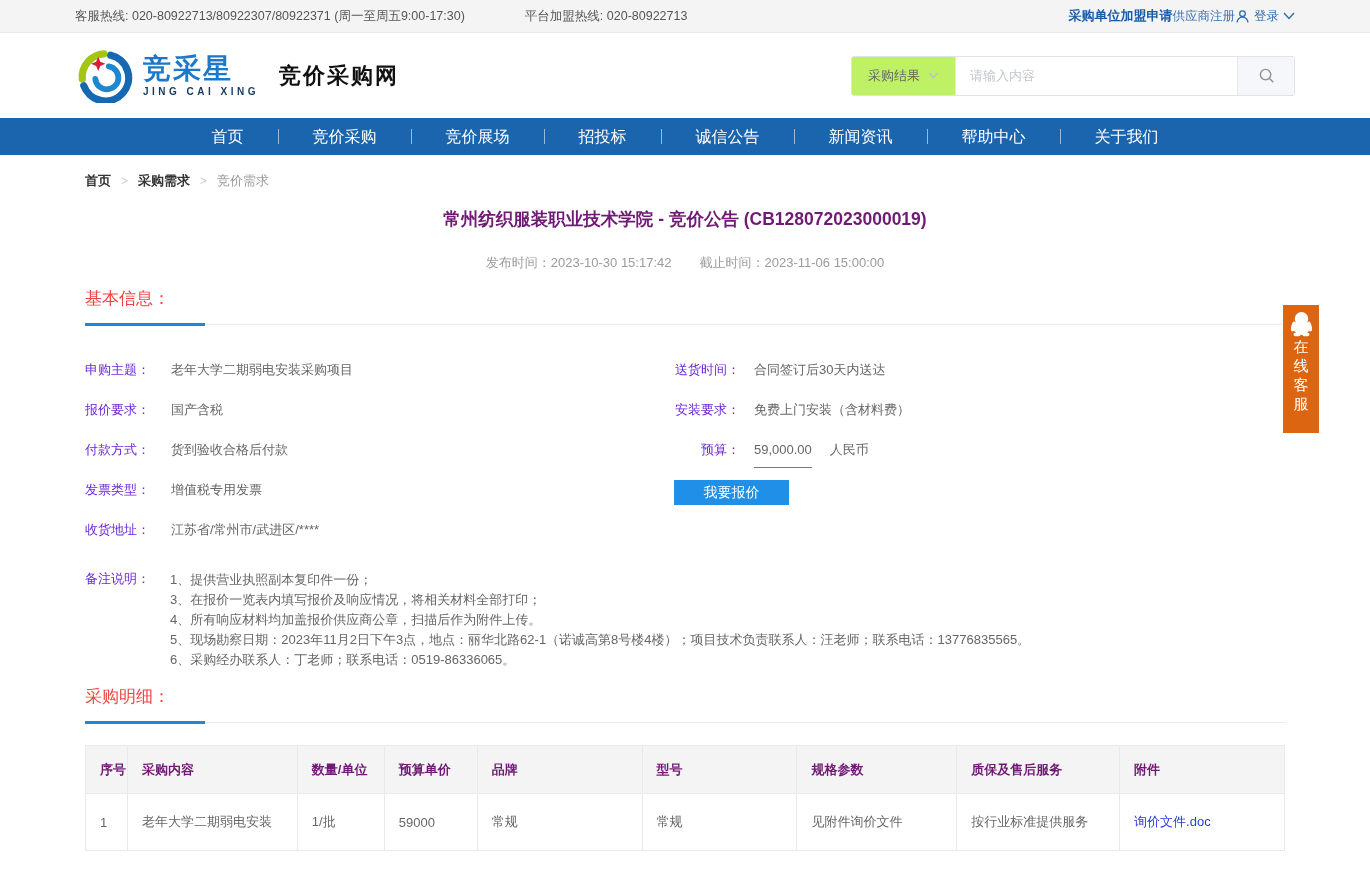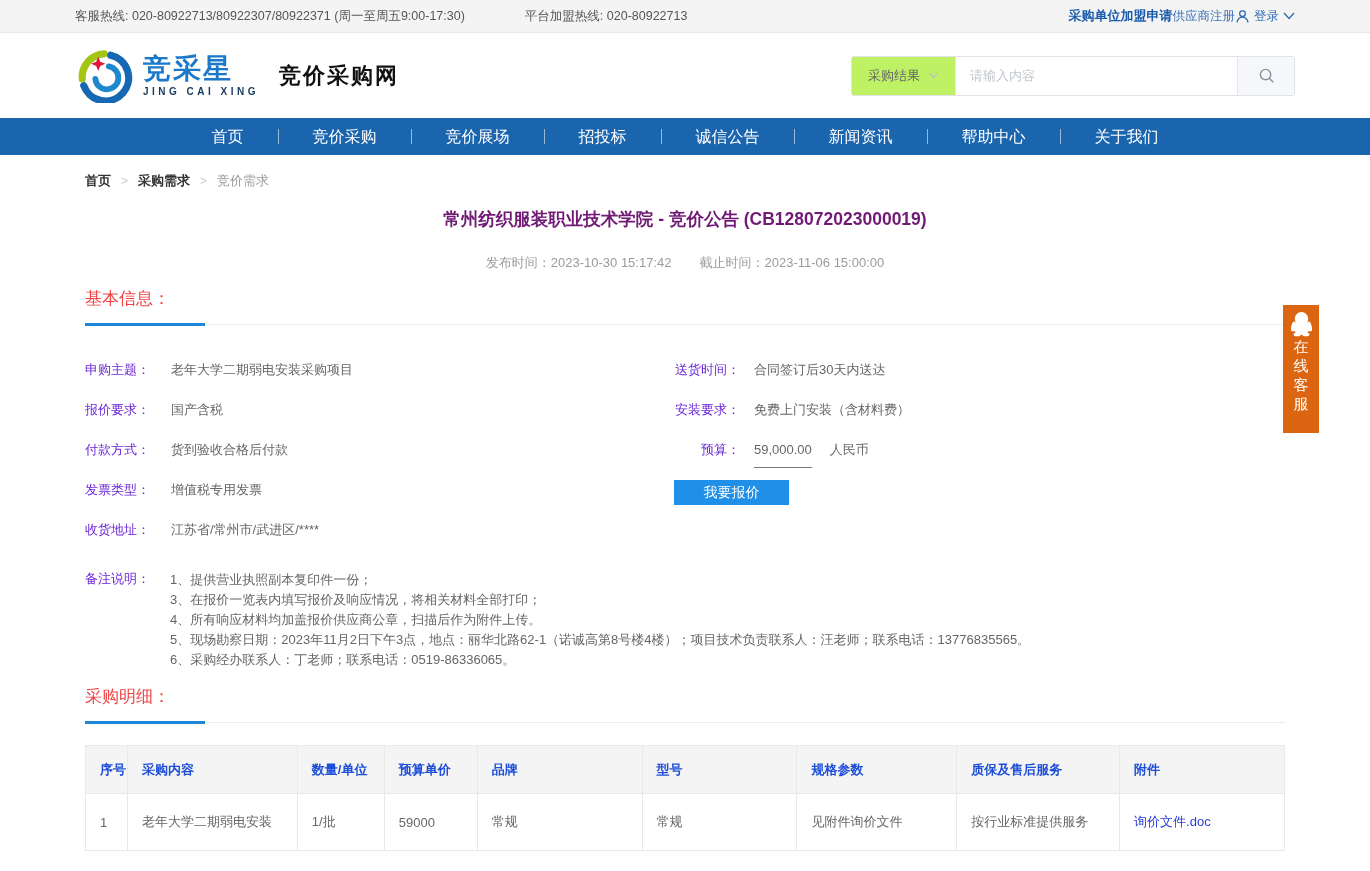--- a/index.html
+++ b/index.html
@@ -63,21 +63,21 @@
   .budget-amount { border-bottom:1px solid #777; padding-bottom:10px; }
   .budget-cur { margin-left:18px; }
   .quote-btn { margin:10px 0 0 14px; width:115px; height:25px; background:#1f8fe8; color:#fff; border:none; font-size:14px; font-family:inherit; border-radius:0; cursor:pointer; }
 
   .remarks { display:flex; margin-top:20px; font-size:13px; }
   .remark-lines { color:#666; }
   .remark-line { line-height:20px; }
 
   .detail-table { width:1200px; border-collapse:collapse; margin-top:22px; font-size:13px; }
   .detail-table th, .detail-table td { border:1px solid #e9e9e9; text-align:left; padding-left:14px; font-weight:normal; }
-  .detail-table th { background:#f4f4f4; color:#1d4ed8; font-weight:bold; height:48px; }
+  .detail-table th { background:#f4f4f4; color:#701a75; font-weight:bold; height:48px; }
   .detail-table td { height:57px; color:#666; }
   .attach-link { color:#2a3cd8; }
 
   
   .service-widget { position:absolute; left:1283px; top:305px; width:36px; height:128px; background:#dc6511; display:flex; flex-direction:column; align-items:center; padding-top:5px; cursor:pointer; }
   .service-widget svg { flex:none; }
   .service-char { color:#fff; font-size:15px; line-height:19px; }
 </style>
 </head>
 <body>

